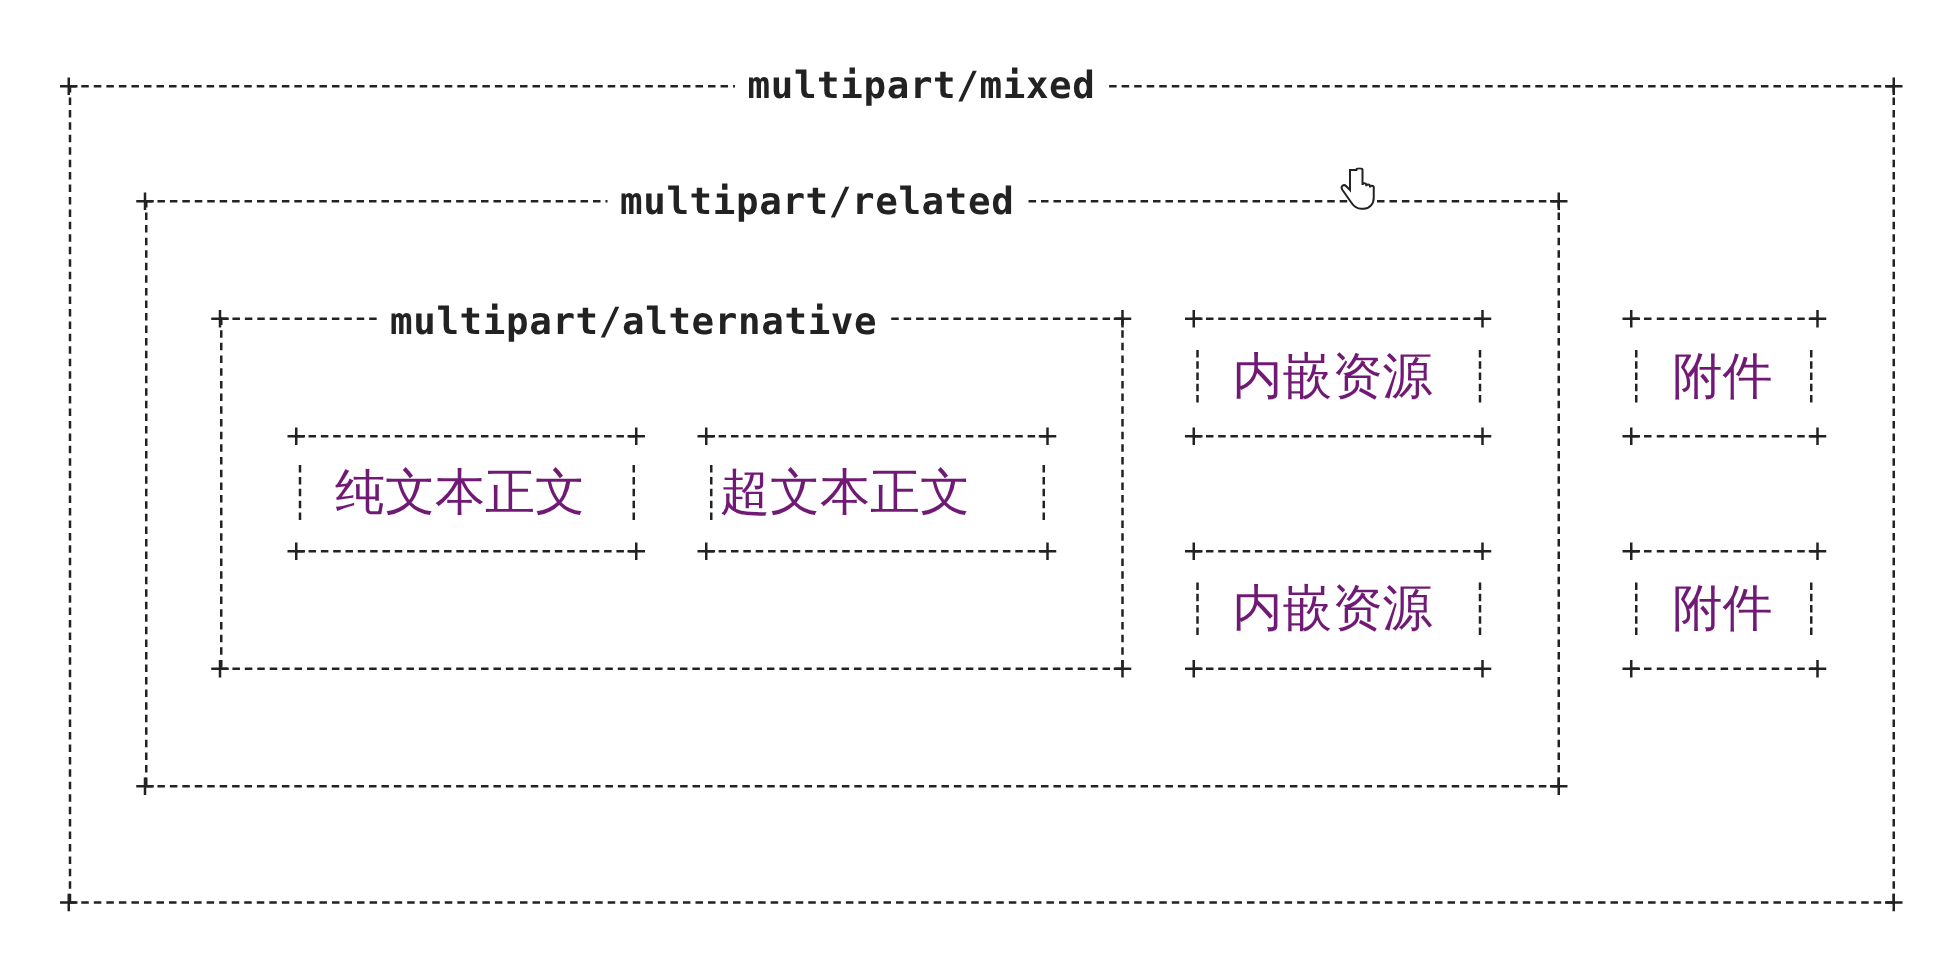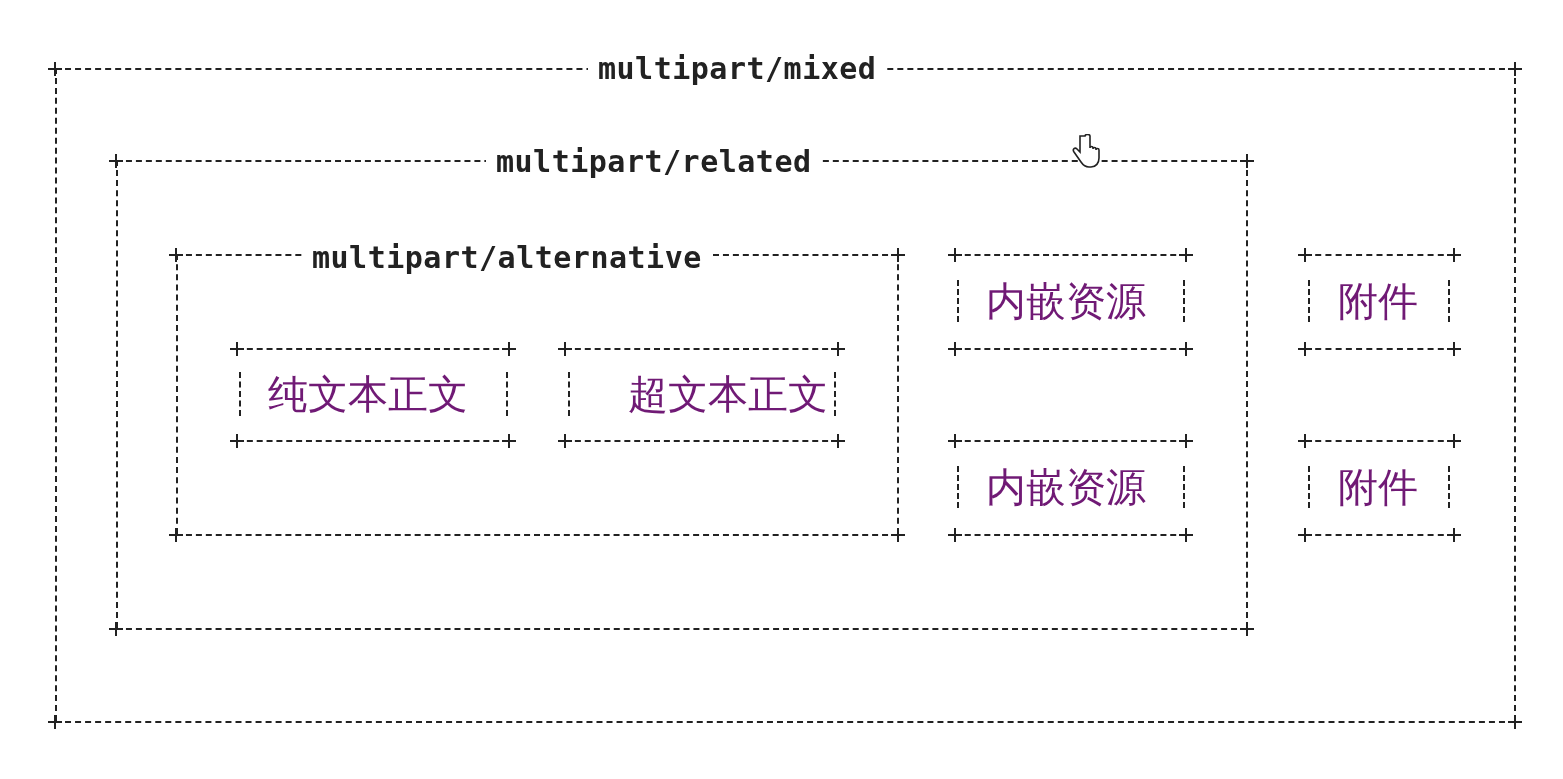--- a/index.html
+++ b/index.html
@@ -66,21 +66,21 @@
 
 <div>
   <div class="dash" style="left:565px; top:348px; width:273px;"></div>
   <div class="dash" style="left:565px; top:440px; width:273px;"></div>
   <div class="vdash" style="left:568px; top:372px; height:44px;"></div>
   <div class="vdash" style="left:834px; top:372px; height:44px;"></div>
   <div class="plus" style="left:558px; top:342px;"></div>
   <div class="plus" style="left:831px; top:342px;"></div>
   <div class="plus" style="left:558px; top:434px;"></div>
   <div class="plus" style="left:831px; top:434px;"></div>
-  <div class="cn" style="left:628px; top:370px;">超文本正文</div>
+  <div class="cn" style="left:576px; top:370px;">超文本正文</div>
 </div>
 
 <div>
   <div class="dash" style="left:955px; top:254px; width:231px;"></div>
   <div class="dash" style="left:955px; top:348px; width:231px;"></div>
   <div class="vdash" style="left:957px; top:280px; height:42px;"></div>
   <div class="vdash" style="left:1183px; top:280px; height:42px;"></div>
   <div class="plus" style="left:948px; top:248px;"></div>
   <div class="plus" style="left:1179px; top:248px;"></div>
   <div class="plus" style="left:948px; top:342px;"></div>

